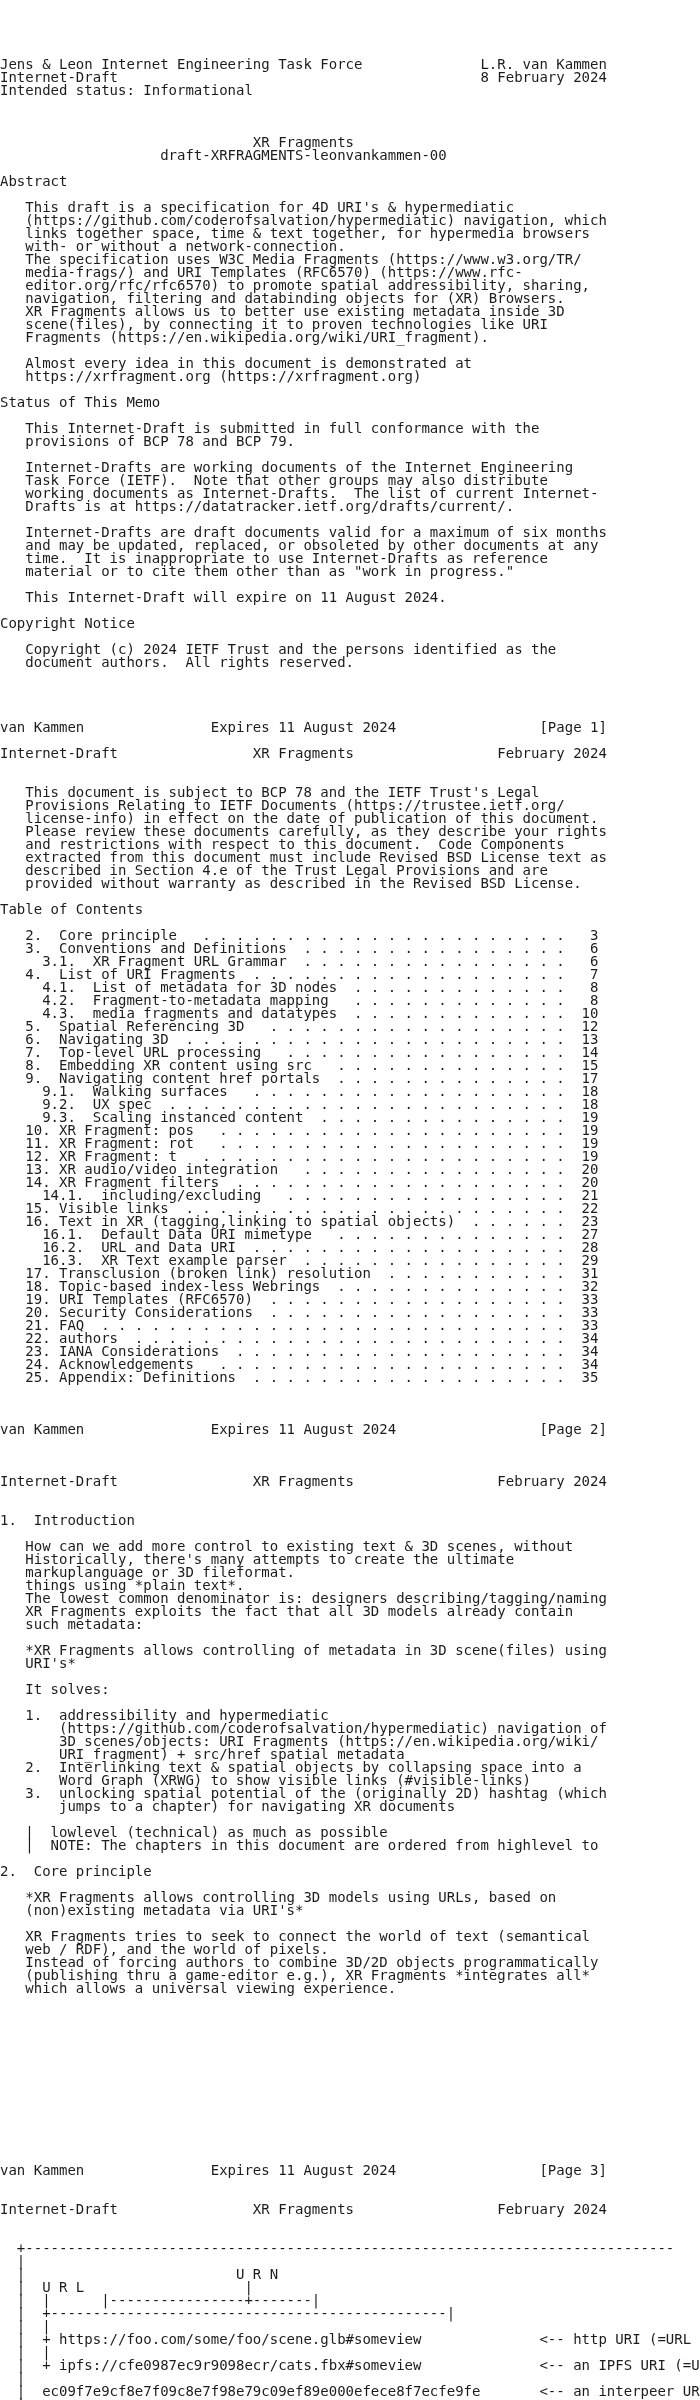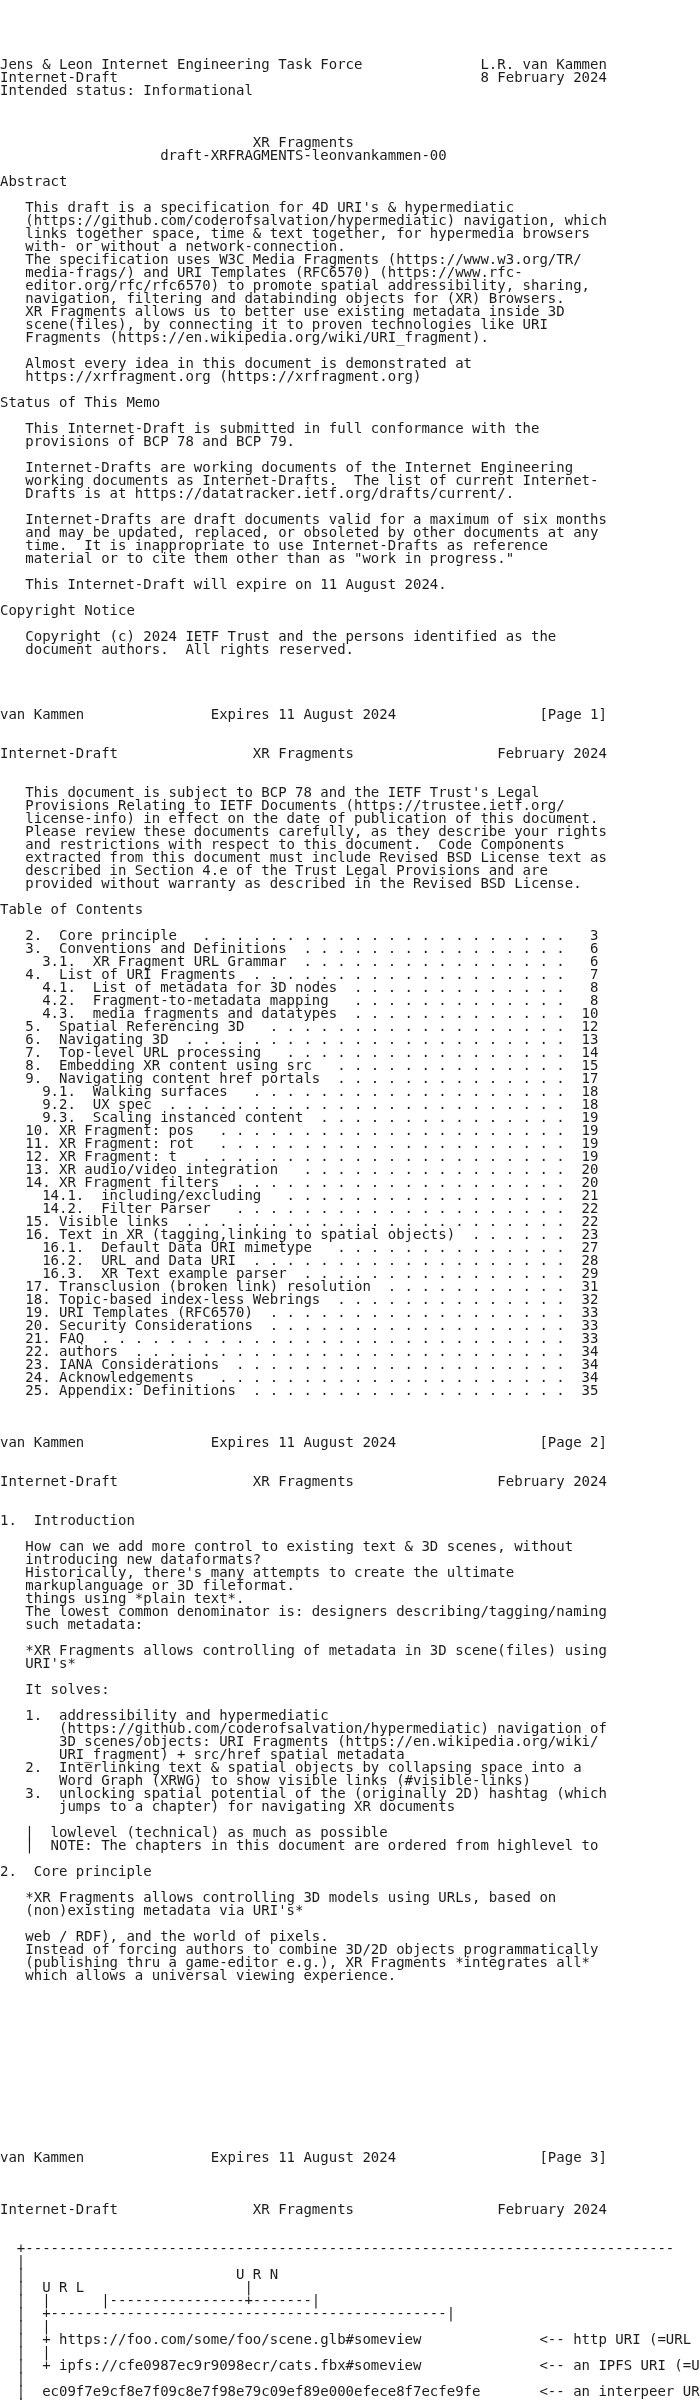--- a/index.html
+++ b/index.html
@@ -44,20 +44,21 @@
     <div class="ln"></div>
     <div class="ln">   Almost every idea in this document is demonstrated at</div>
     <div class="ln">   https://xrfragment.org (https://xrfragment.org)</div>
     <div class="ln"></div>
     <div class="ln">Status of This Memo</div>
     <div class="ln"></div>
     <div class="ln">   This Internet-Draft is submitted in full conformance with the</div>
     <div class="ln">   provisions of BCP 78 and BCP 79.</div>
     <div class="ln"></div>
     <div class="ln">   Internet-Drafts are working documents of the Internet Engineering</div>
+    <div class="ln">   Task Force (IETF).  Note that other groups may also distribute</div>
     <div class="ln">   working documents as Internet-Drafts.  The list of current Internet-</div>
     <div class="ln">   Drafts is at https://datatracker.ietf.org/drafts/current/.</div>
     <div class="ln"></div>
     <div class="ln">   Internet-Drafts are draft documents valid for a maximum of six months</div>
     <div class="ln">   and may be updated, replaced, or obsoleted by other documents at any</div>
     <div class="ln">   time.  It is inappropriate to use Internet-Drafts as reference</div>
     <div class="ln">   material or to cite them other than as "work in progress."</div>
     <div class="ln"></div>
     <div class="ln">   This Internet-Draft will expire on 11 August 2024.</div>
     <div class="ln"></div>
@@ -100,21 +101,20 @@
     <div class="ln">   9.  Navigating content href portals  . . . . . . . . . . . . . .  17</div>
     <div class="ln">     9.1.  Walking surfaces   . . . . . . . . . . . . . . . . . . .  18</div>
     <div class="ln">     9.2.  UX spec  . . . . . . . . . . . . . . . . . . . . . . . .  18</div>
     <div class="ln">     9.3.  Scaling instanced content  . . . . . . . . . . . . . . .  19</div>
     <div class="ln">   10. XR Fragment: pos   . . . . . . . . . . . . . . . . . . . . .  19</div>
     <div class="ln">   11. XR Fragment: rot   . . . . . . . . . . . . . . . . . . . . .  19</div>
     <div class="ln">   12. XR Fragment: t   . . . . . . . . . . . . . . . . . . . . . .  19</div>
     <div class="ln">   13. XR audio/video integration   . . . . . . . . . . . . . . . .  20</div>
     <div class="ln">   14. XR Fragment filters  . . . . . . . . . . . . . . . . . . . .  20</div>
     <div class="ln">     14.1.  including/excluding   . . . . . . . . . . . . . . . . .  21</div>
-    <div class="ln">     14.2.  Filter Parser   . . . . . . . . . . . . . . . . . . . .  22</div>
     <div class="ln">   15. Visible links  . . . . . . . . . . . . . . . . . . . . . . .  22</div>
     <div class="ln">   16. Text in XR (tagging,linking to spatial objects)  . . . . . .  23</div>
     <div class="ln">     16.1.  Default Data URI mimetype   . . . . . . . . . . . . . .  27</div>
     <div class="ln">     16.2.  URL and Data URI  . . . . . . . . . . . . . . . . . . .  28</div>
     <div class="ln">     16.3.  XR Text example parser  . . . . . . . . . . . . . . . .  29</div>
     <div class="ln">   17. Transclusion (broken link) resolution  . . . . . . . . . . .  31</div>
     <div class="ln">   18. Topic-based index-less Webrings  . . . . . . . . . . . . . .  32</div>
     <div class="ln">   19. URI Templates (RFC6570)  . . . . . . . . . . . . . . . . . .  33</div>
     <div class="ln">   20. Security Considerations  . . . . . . . . . . . . . . . . . .  33</div>
     <div class="ln">   21. FAQ  . . . . . . . . . . . . . . . . . . . . . . . . . . . .  33</div>
@@ -127,25 +127,25 @@
     <div class="ln"></div>
     <div class="ln">van Kammen               Expires 11 August 2024                 [Page 2]</div>
   </div>
 <div class="doc-page" id="page-3" style="top:1475px">
     <div class="ln">Internet-Draft                XR Fragments                 February 2024</div>
     <div class="ln"></div>
     <div class="ln"></div>
     <div class="ln">1.  Introduction</div>
     <div class="ln"></div>
     <div class="ln">   How can we add more control to existing text &amp; 3D scenes, without</div>
-    <div class="ln">   introducing new dataformats?</div>
     <div class="ln">   Historically, there's many attempts to create the ultimate</div>
     <div class="ln">   markuplanguage or 3D fileformat.</div>
     <div class="ln">   things using *plain text*.</div>
     <div class="ln">   The lowest common denominator is: designers describing/tagging/naming</div>
+    <div class="ln">   XR Fragments exploits the fact that all 3D models already contain</div>
     <div class="ln">   such metadata:</div>
     <div class="ln"></div>
     <div class="ln">   *XR Fragments allows controlling of metadata in 3D scene(files) using</div>
     <div class="ln">   URI's*</div>
     <div class="ln"></div>
     <div class="ln">   It solves:</div>
     <div class="ln"></div>
     <div class="ln">   1.  addressibility and hypermediatic</div>
     <div class="ln">       (https://github.com/coderofsalvation/hypermediatic) navigation of</div>
     <div class="ln">       3D scenes/objects: URI Fragments (https://en.wikipedia.org/wiki/</div>
@@ -156,20 +156,21 @@
     <div class="ln">       jumps to a chapter) for navigating XR documents</div>
     <div class="ln"></div>
     <div class="ln">   |  lowlevel (technical) as much as possible</div>
     <div class="ln">   |  NOTE: The chapters in this document are ordered from highlevel to</div>
     <div class="ln"></div>
     <div class="ln">2.  Core principle</div>
     <div class="ln"></div>
     <div class="ln">   *XR Fragments allows controlling 3D models using URLs, based on</div>
     <div class="ln">   (non)existing metadata via URI's*</div>
     <div class="ln"></div>
+    <div class="ln">   XR Fragments tries to seek to connect the world of text (semantical</div>
     <div class="ln">   web / RDF), and the world of pixels.</div>
     <div class="ln">   Instead of forcing authors to combine 3D/2D objects programmatically</div>
     <div class="ln">   (publishing thru a game-editor e.g.), XR Fragments *integrates all*</div>
     <div class="ln">   which allows a universal viewing experience.</div>
     <div class="ln"></div>
     <div class="ln"></div>
     <div class="ln"></div>
     <div class="ln"></div>
     <div class="ln"></div>
     <div class="ln"></div>

